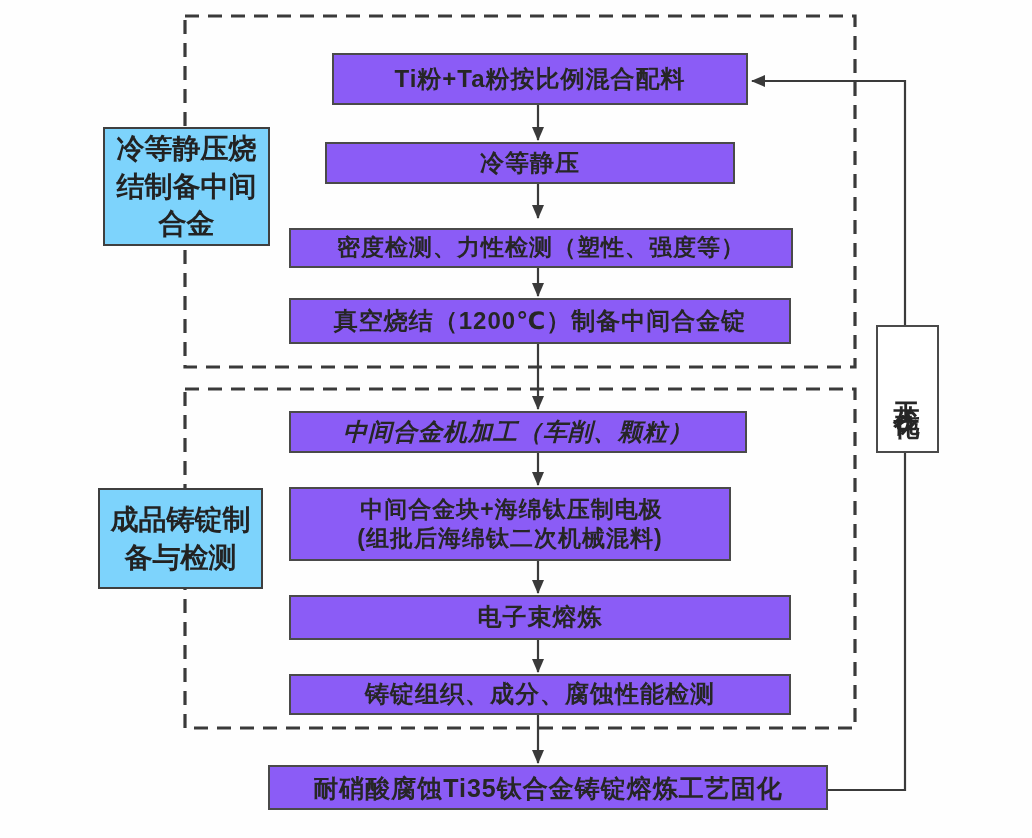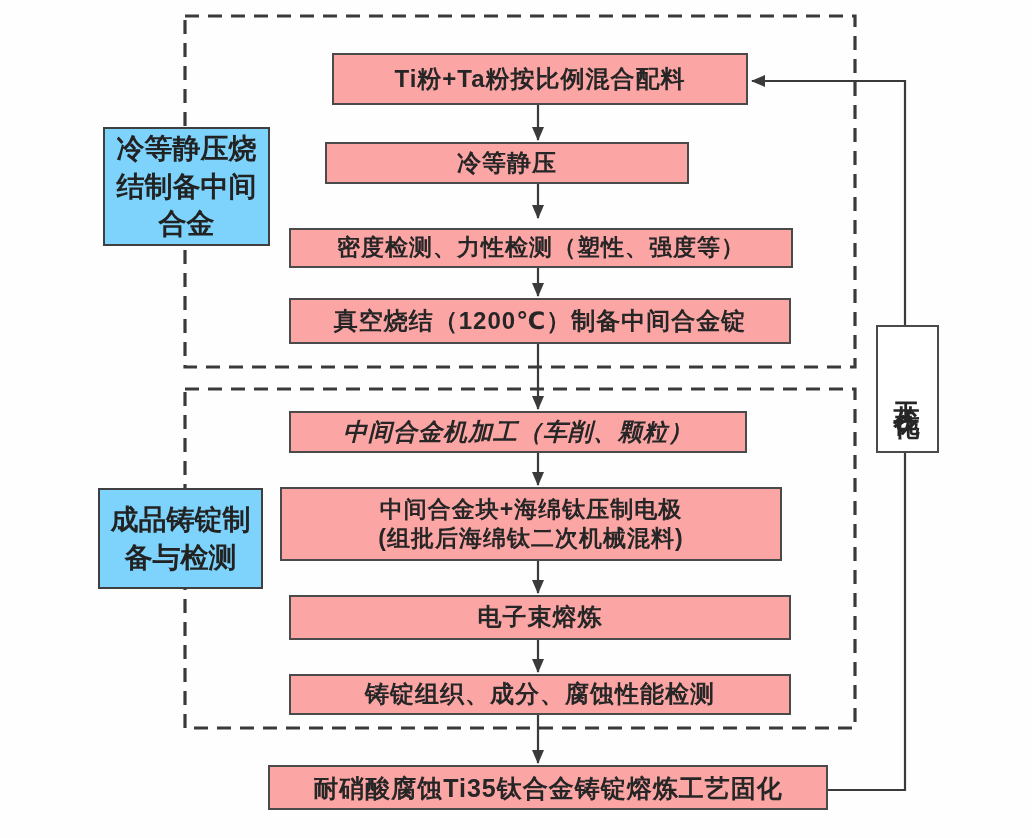--- a/index.html
+++ b/index.html
@@ -17,21 +17,21 @@
   }
   #connector-layer {
     position: absolute;
     left: 0;
     top: 0;
     z-index: 1;
   }
   .node {
     position: absolute;
     z-index: 2;
-    background: #fca5a5;
+    background: #8b5cf6;
     border: 2px solid #4a4a4a;
     box-sizing: border-box;
     display: flex;
     align-items: center;
     justify-content: center;
     text-align: center;
     font-weight: bold;
     color: #262626;
     white-space: pre-line;
     font-size: 24px;
@@ -64,25 +64,25 @@
     align-items: center;
     justify-content: center;
     font-weight: bold;
     color: #262626;
     font-size: 26px;
     writing-mode: vertical-lr;
     text-orientation: upright;
     letter-spacing: 4px;
   }
   .n1 { left: 332px; top:  53px; width: 416px; height: 52px; }
-  .n2 { left: 325px; top: 142px; width: 364px; height: 42px; }
+  .n2 { left: 325px; top: 142px; width: 410px; height: 42px; }
   .n3 { left: 289px; top: 228px; width: 504px; height: 40px; font-size: 23px; }
   .n4 { left: 289px; top: 298px; width: 502px; height: 46px; }
   .n5 { left: 289px; top: 411px; width: 458px; height: 42px; font-style: italic; }
-  .n6 { left: 280px; top: 487px; width: 502px; height: 74px; font-size: 23px; }
+  .n6 { left: 289px; top: 487px; width: 442px; height: 74px; font-size: 23px; text-align: right; }
   .n7 { left: 289px; top: 595px; width: 502px; height: 45px; }
   .n8 { left: 289px; top: 674px; width: 502px; height: 41px; }
   .n9 { left: 268px; top: 765px; width: 560px; height: 45px; font-size: 25px; }
   .g1 { left: 103px; top: 127px; width: 167px; height: 119px; }
   .g2 { left: 98px; top: 488px; width: 165px; height: 101px; }
   .s1 { left: 876px; top: 325px; width: 63px; height: 128px; }
 </style>
 </head>
 <body>
 

